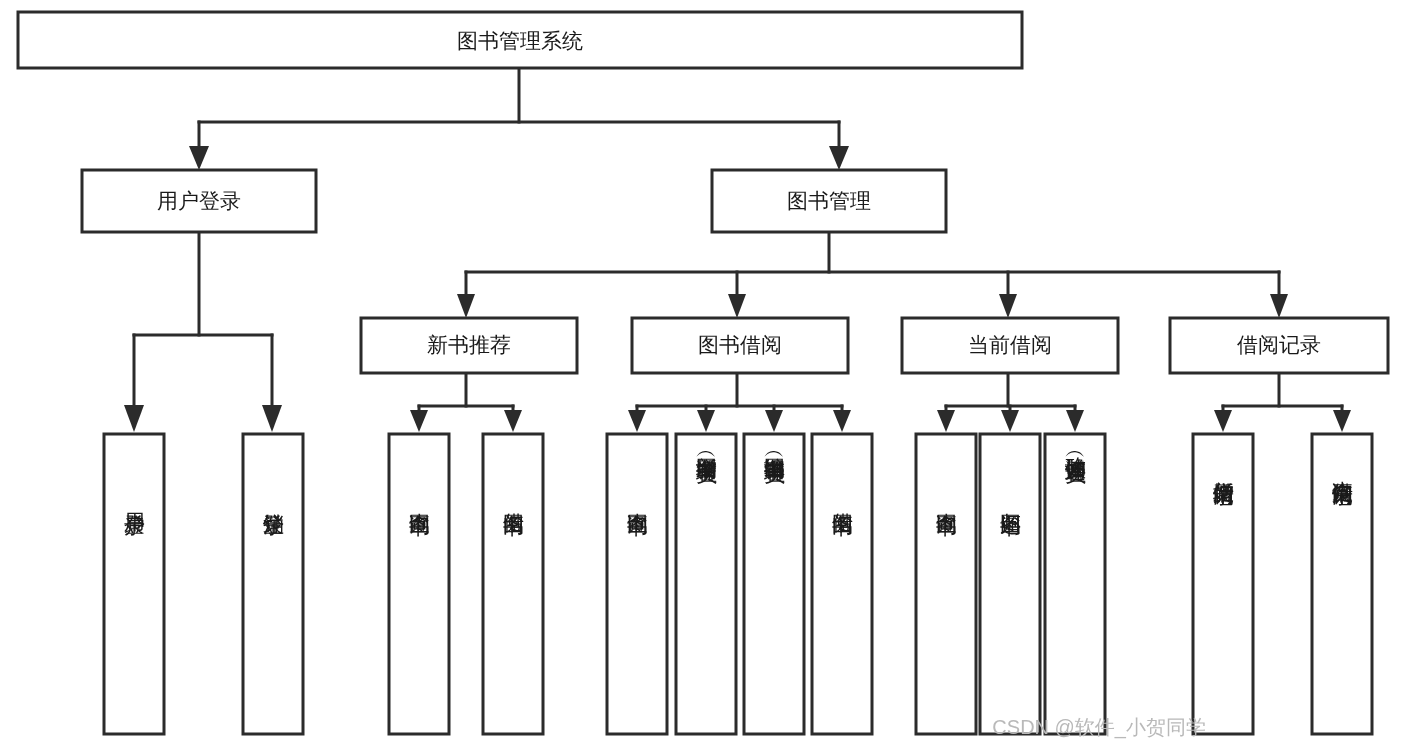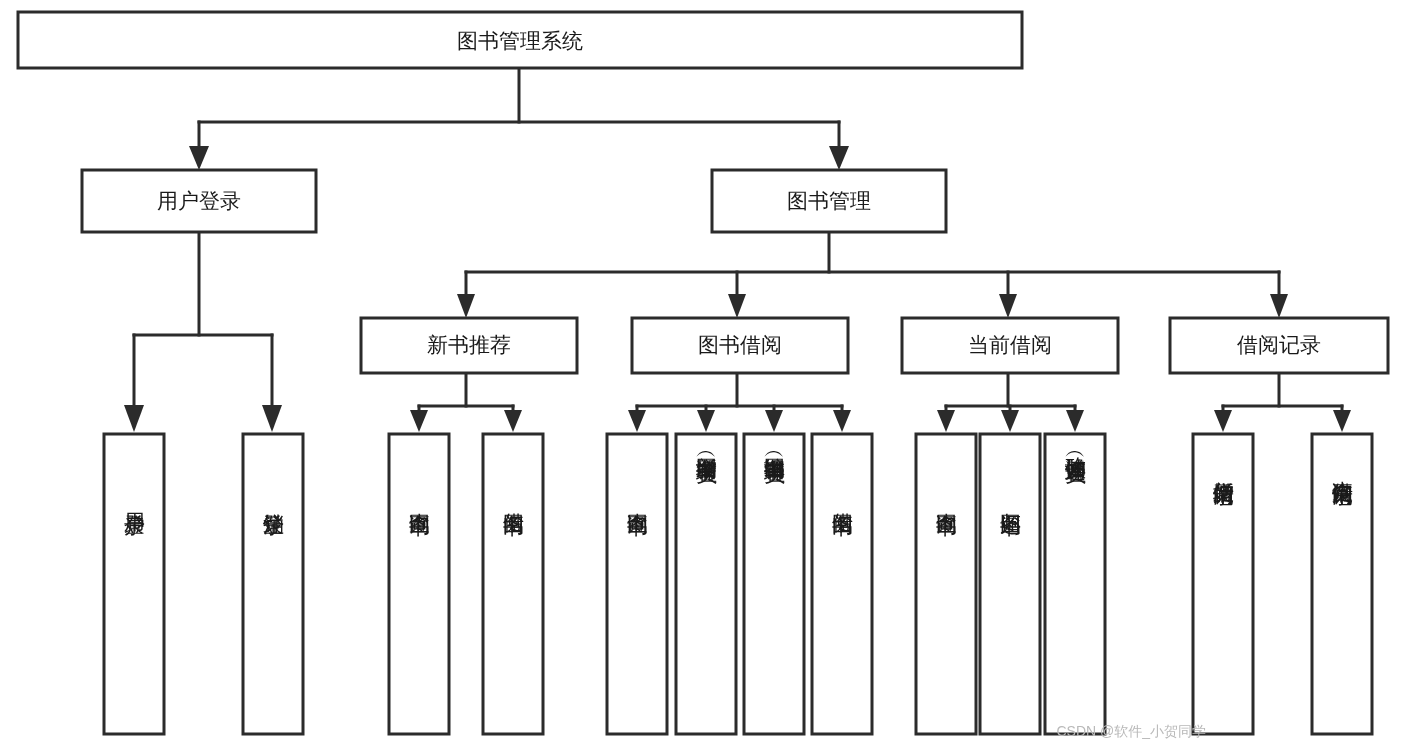--- a/index.html
+++ b/index.html
@@ -63,21 +63,21 @@
     line-height: 1.18;
     color: #1a1a1a;
     letter-spacing: 1px;
     white-space: nowrap;
   }
   .watermark {
     position: absolute;
     right: 10px;
     bottom: 6px;
     font-family: "Liberation Sans", "DejaVu Sans", sans-serif;
-    font-size: 14px;
+    font-size: 20px;
     color: #b9b9b9;
     white-space: nowrap;
     user-select: none;
   }
 </style>
 </head>
 <body>
 
 <div id="diagram-root">
 

